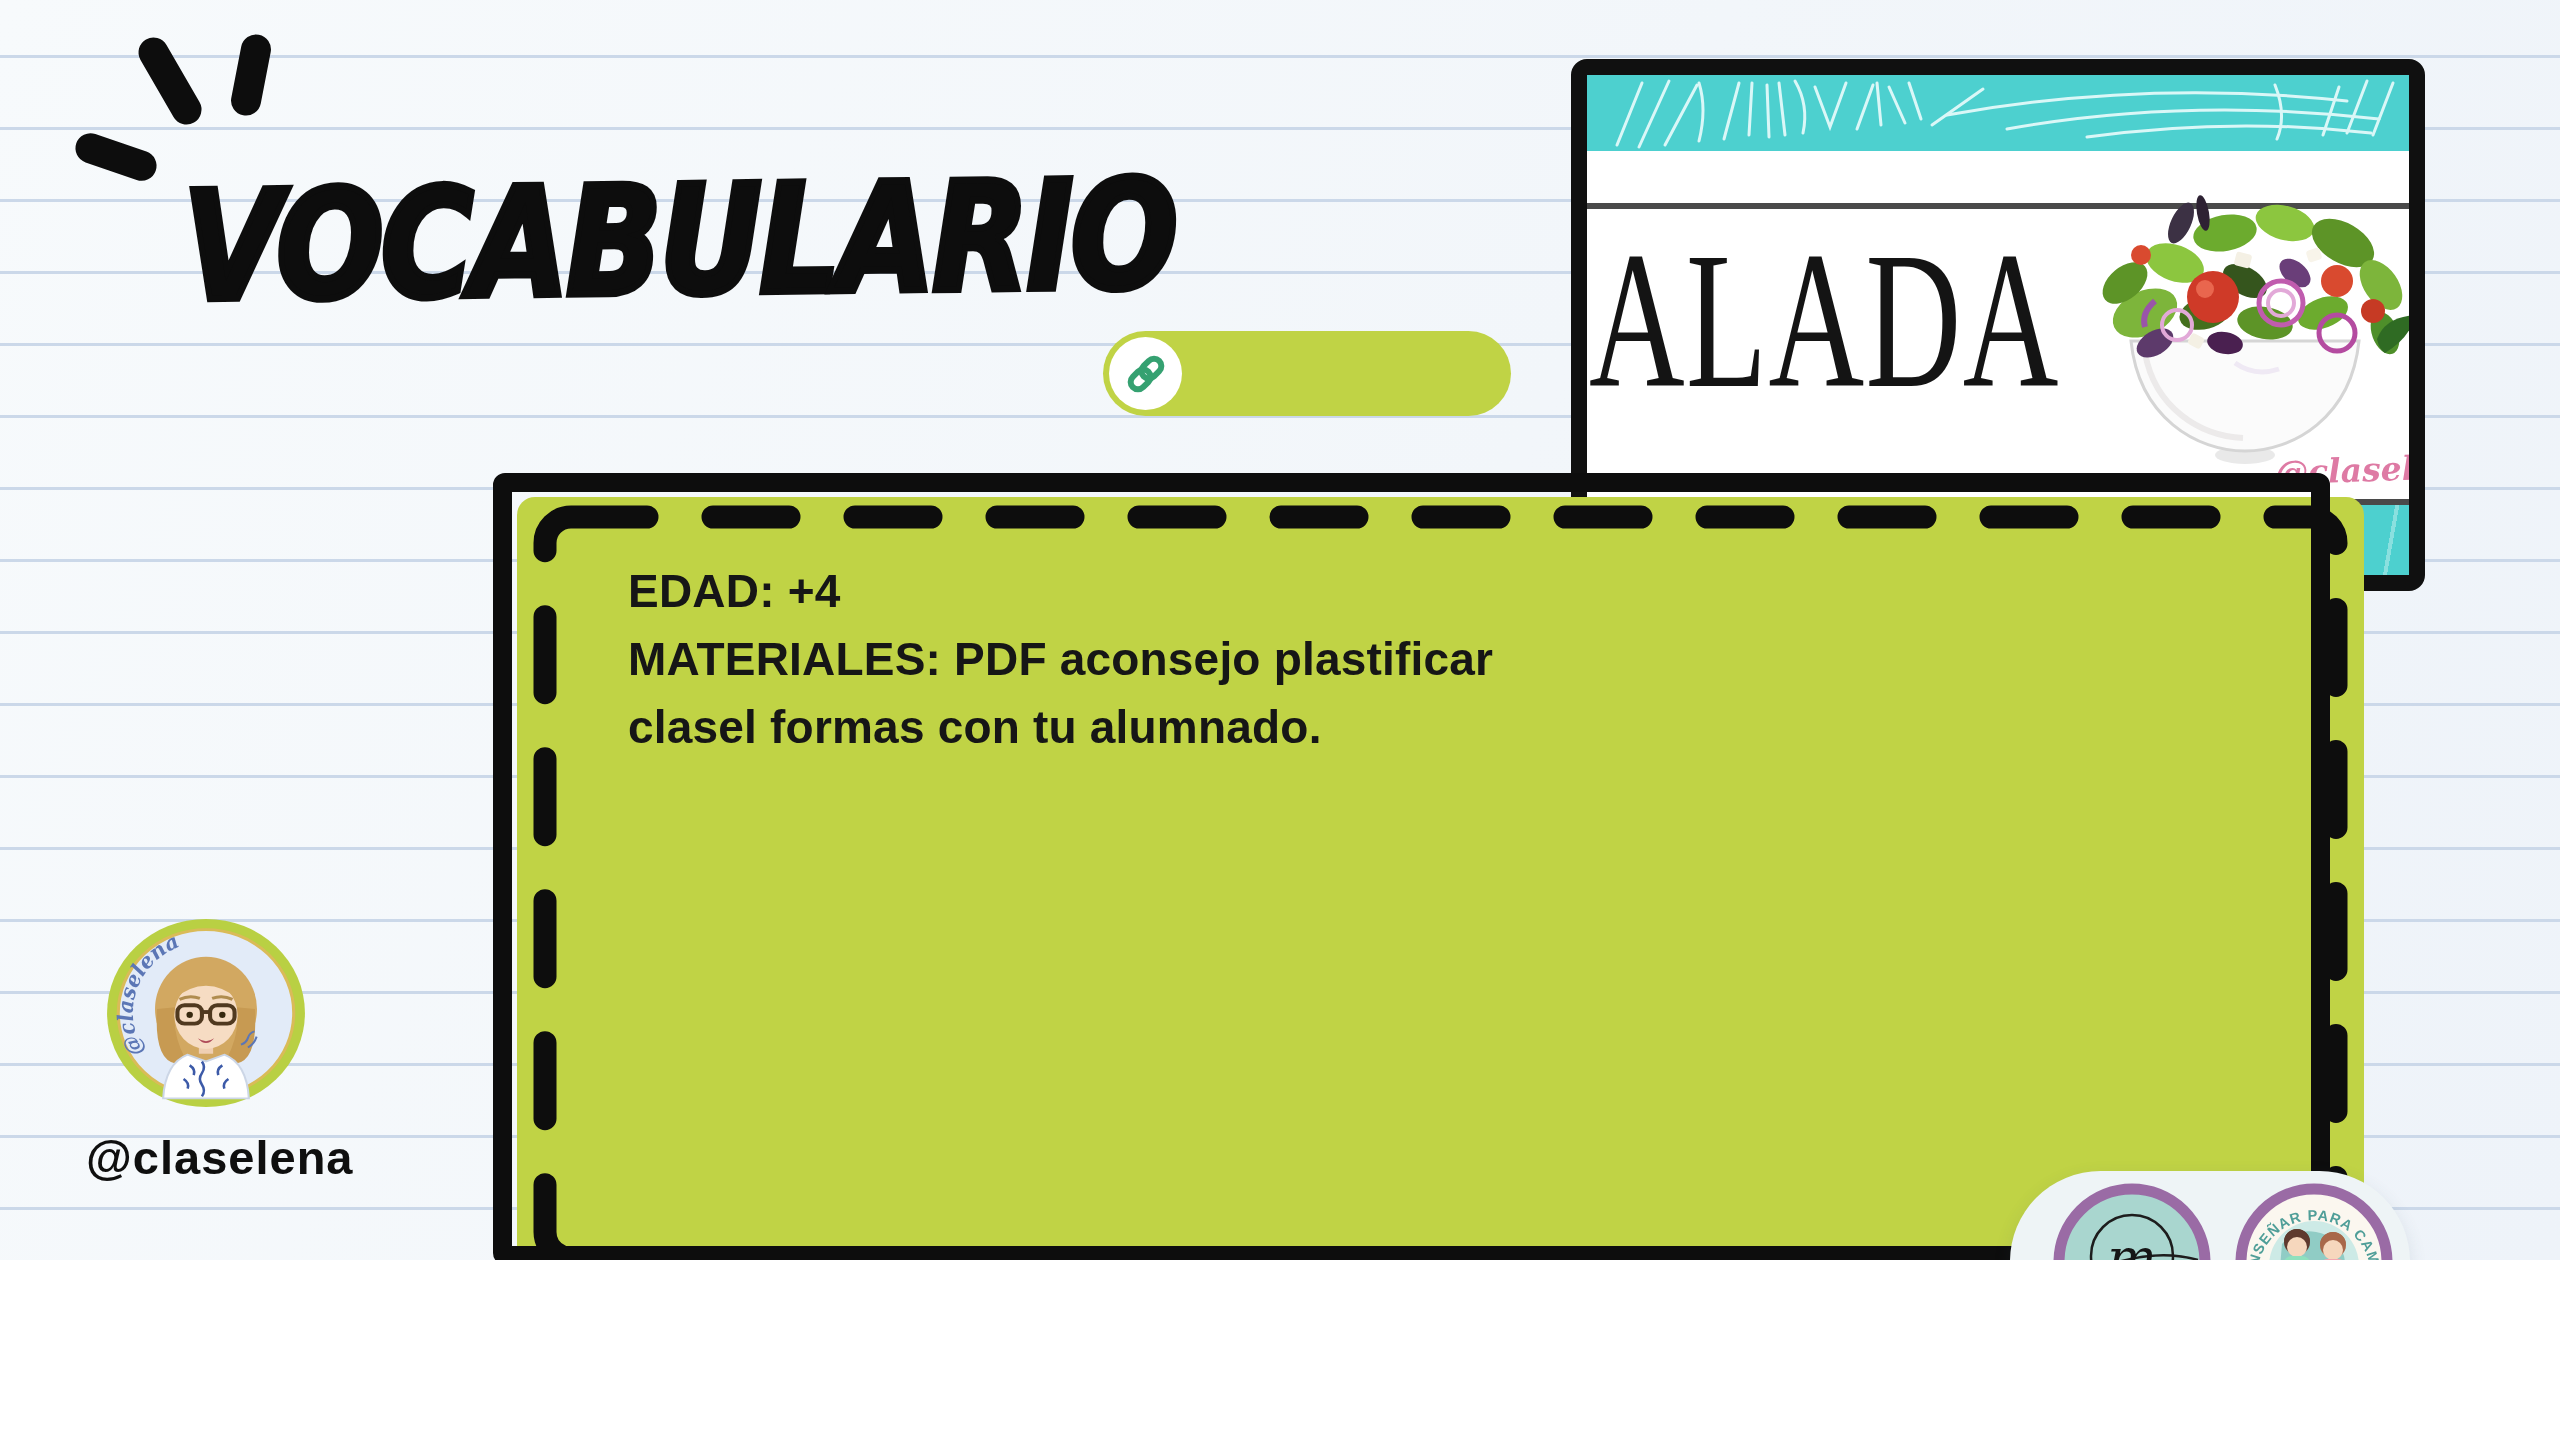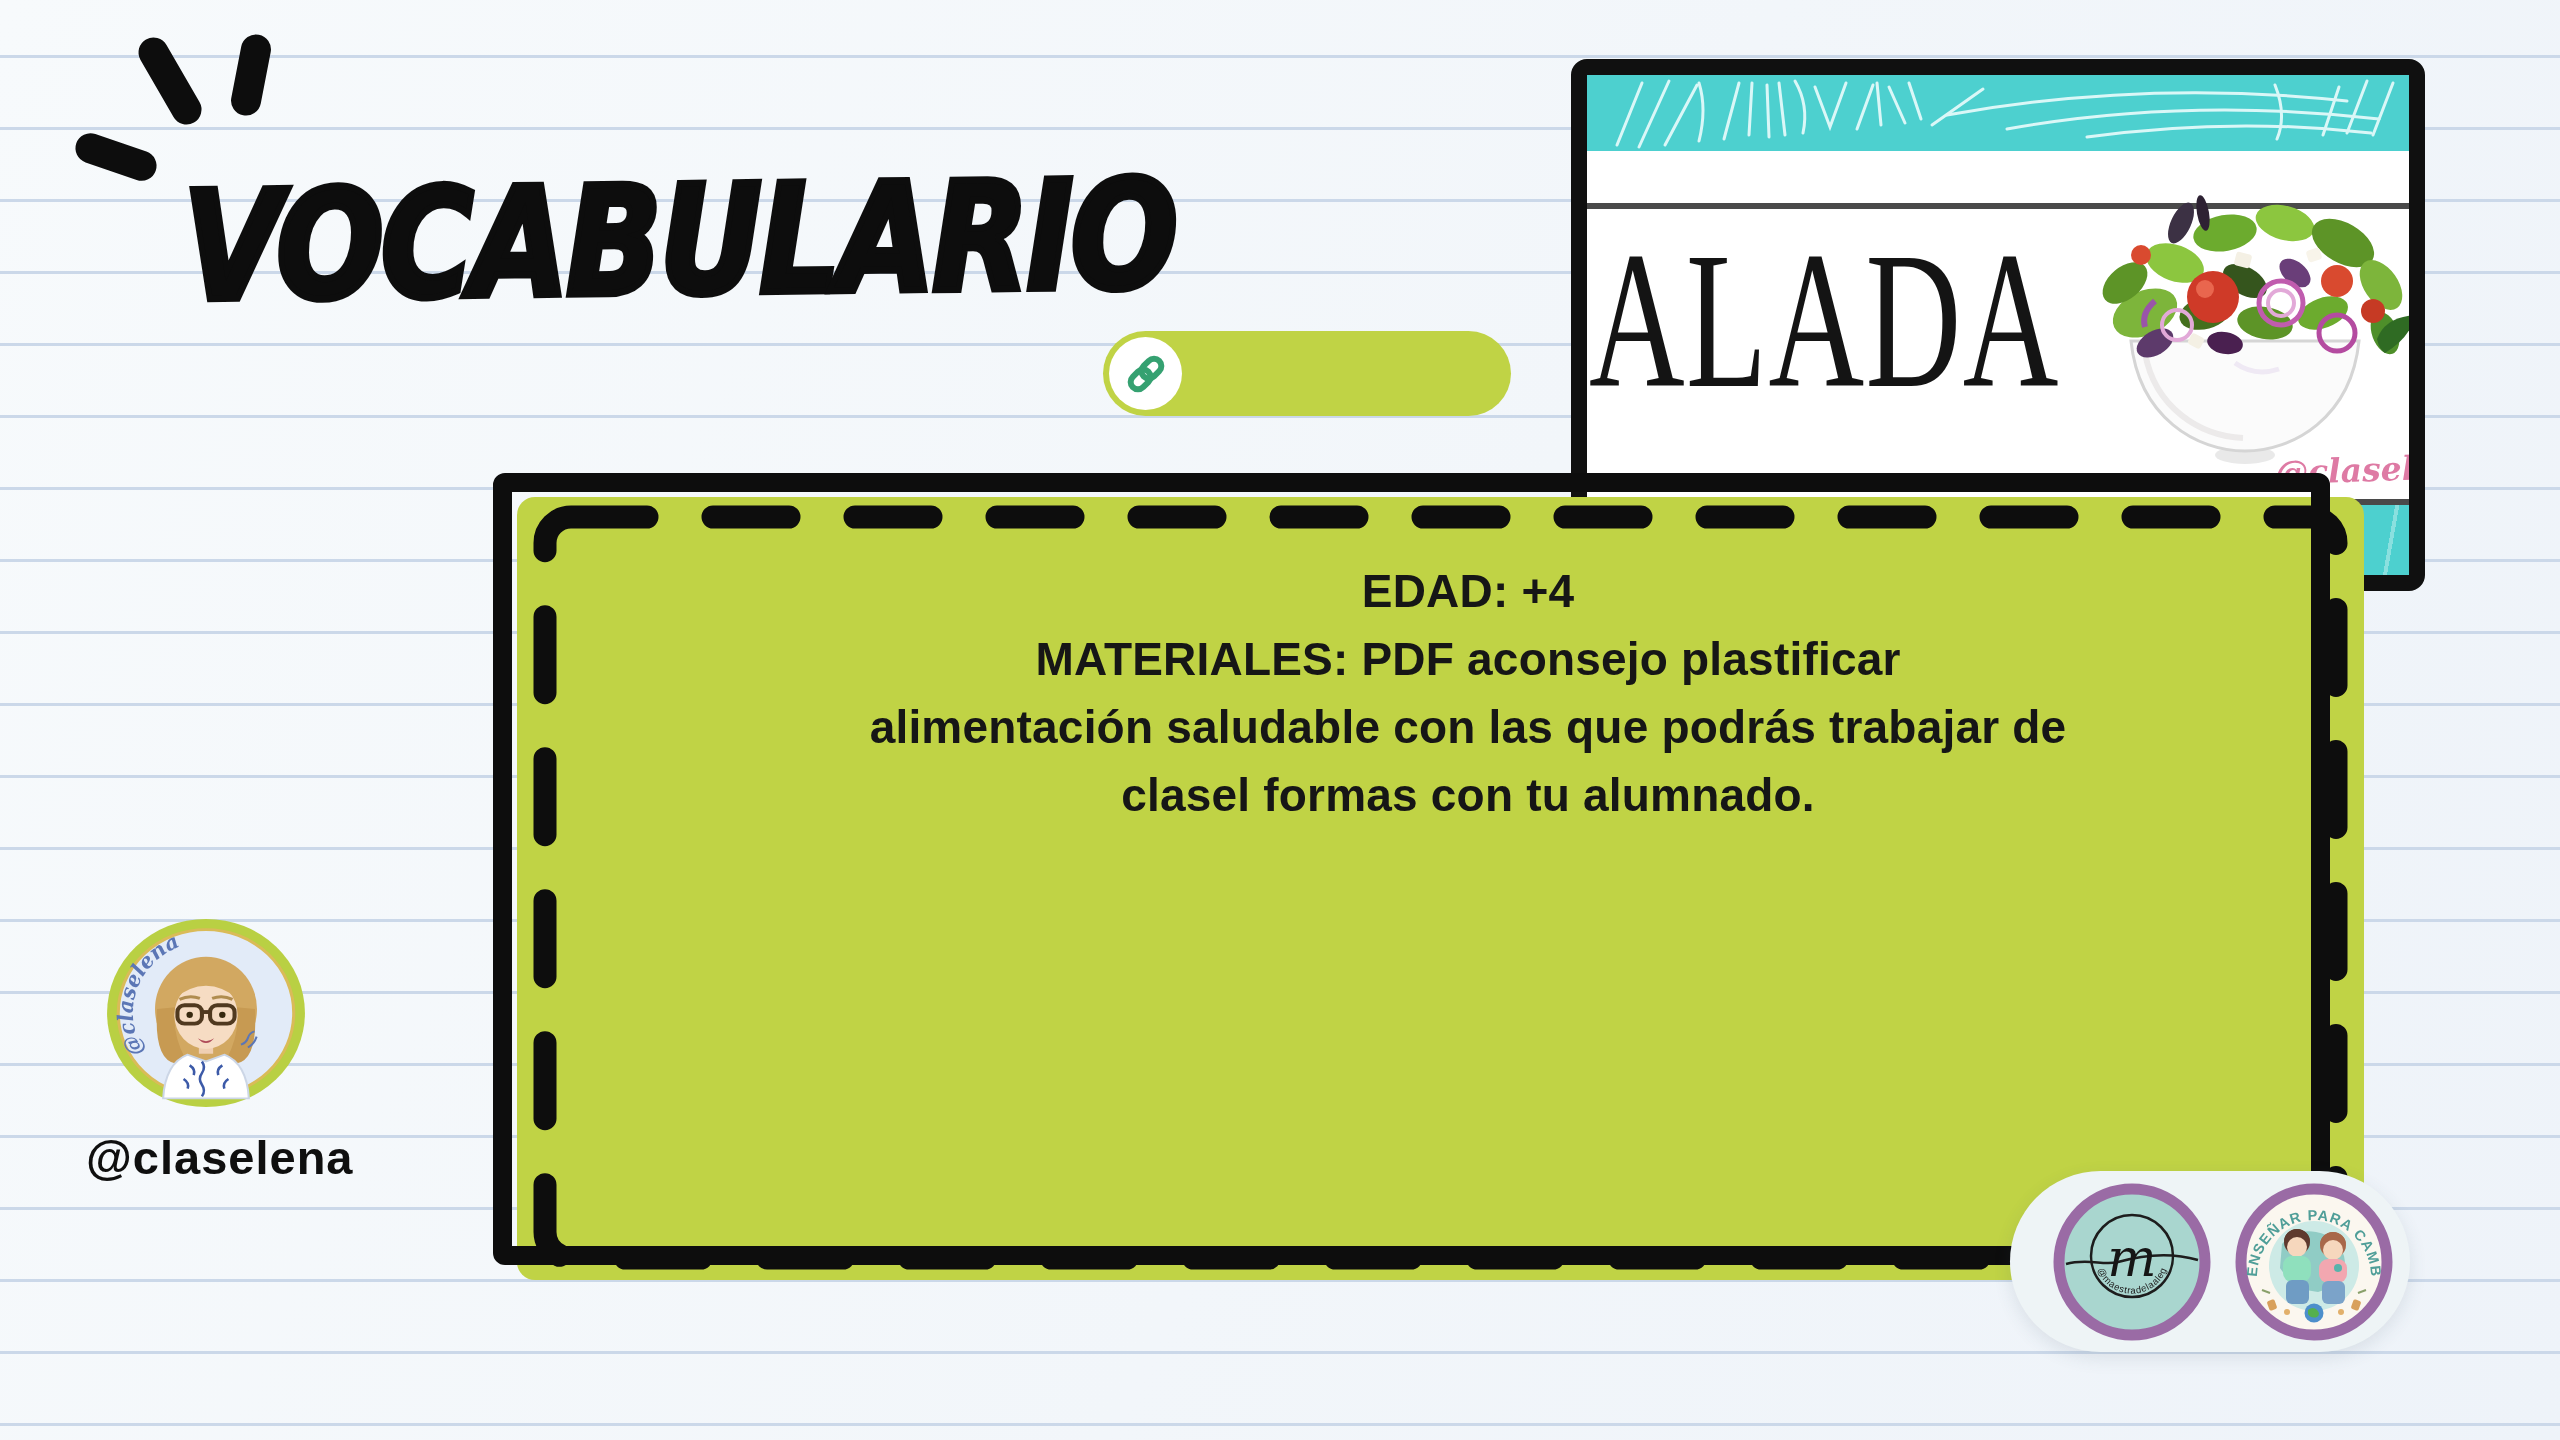--- a/index.html
+++ b/index.html
@@ -1,26 +1,25 @@
 <!DOCTYPE html>
 <html><head>
 <meta charset="utf-8">
 <style>
   * { margin:0; padding:0; box-sizing:border-box; }
   html,body { width:2560px; height:1440px; }
   body { font-family:"Liberation Sans", sans-serif; }
 
   .canvas {
-    position:relative; width:2560px; height:1440px; overflow:hidden;
+    position:relative; width:2560px; height:1260px; overflow:hidden;
     background:
       repeating-linear-gradient(180deg,
         rgba(0,0,0,0) 0px, rgba(0,0,0,0) 69px,
         #cbd8e9 69px, #cbd8e9 72px) 0 -14px,
       linear-gradient(115deg, #f7fafc 0%, #f2f6fa 55%, #eef3f9 100%);
-    text-align: center;
   }
 
   
   .title {
     position:absolute; left:183px; top:172px;
     font-family:"DejaVu Sans", sans-serif;
     font-style:italic; font-weight:900;
     font-size:150px; line-height:1; white-space:nowrap;
     color:#0d0d0d; -webkit-text-stroke:7px #0d0d0d;
     letter-spacing:-3px;
@@ -199,21 +198,20 @@
     <div class="card-band-bottom"></div>
   </div>
 
   <div class="info-fill">
     <svg class="info-dashes" viewBox="0 0 1847 783" preserveAspectRatio="none">
       <rect x="28" y="20" width="1791" height="741" rx="26" fill="none" stroke="#0d0d0d" stroke-width="23" stroke-dasharray="76 66" stroke-linecap="round"></rect>
     </svg>
     <div class="info-text">
       <div>EDAD: +4</div>
       <div>MATERIALES: PDF aconsejo plastificar</div>
-      <div>alimentación saludable con las que podrás trabajar de</div>
       <div>clasel formas con tu alumnado.</div>
     </div>
   </div>
   <div class="info-outline"></div>
 
   <div class="link-pill">
     <div class="disc">
       <svg width="48" height="48" viewBox="0 0 72 72">
         <g transform="rotate(-45 36 36)" fill="none" stroke="#35a171" stroke-width="9" stroke-linecap="round">
           <rect x="8" y="25" width="33" height="22" rx="11"></rect>

